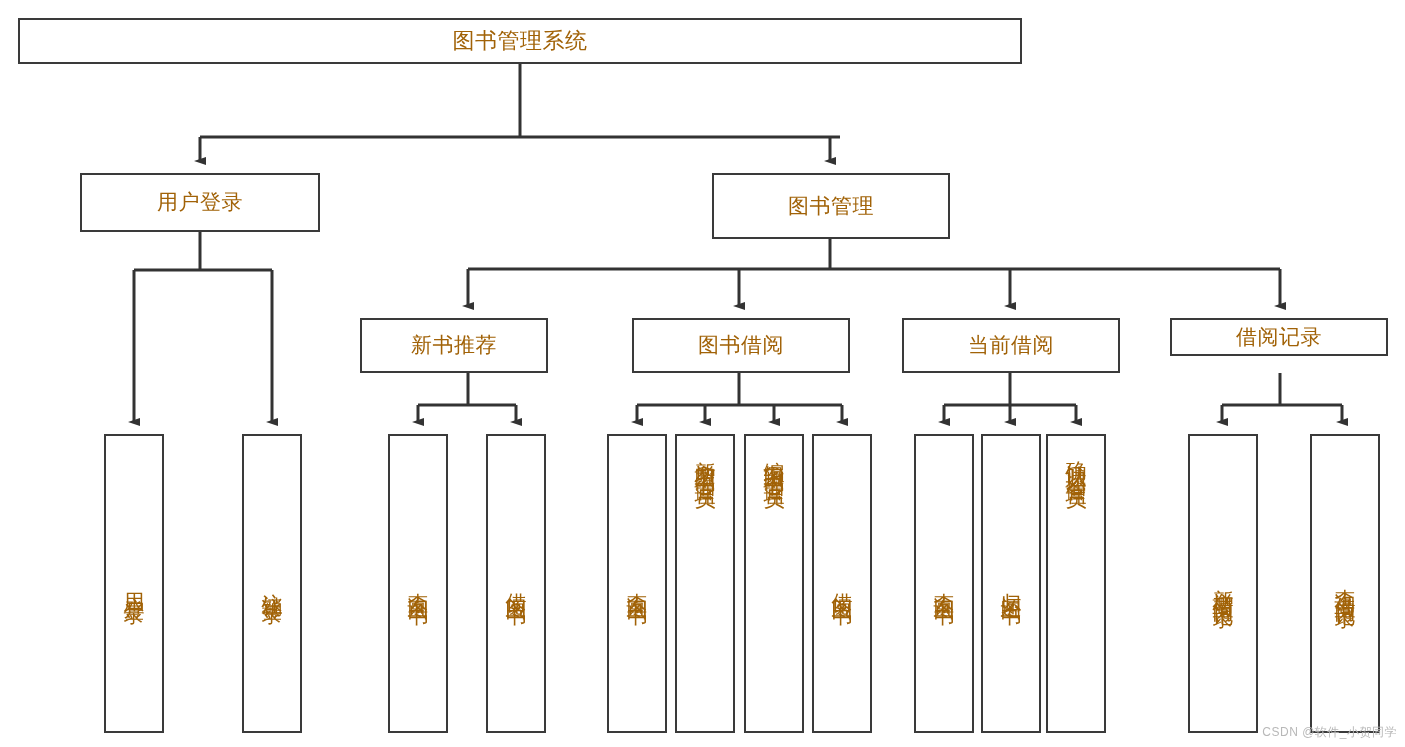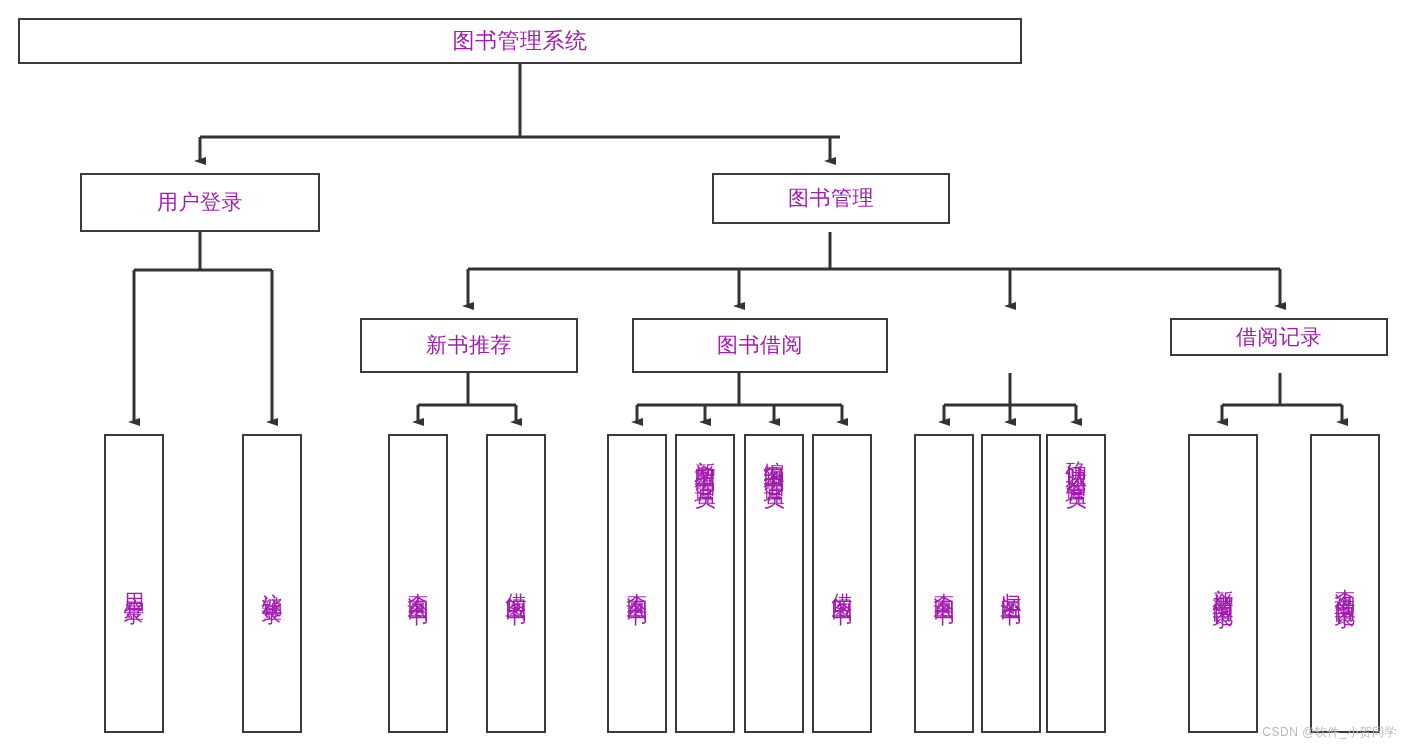--- a/index.html
+++ b/index.html
@@ -23,21 +23,21 @@
     box-sizing: border-box;
     border: 2px solid #3a3a3a;
     background: #ffffff;
     display: flex;
     align-items: center;
     justify-content: center;
   }
   .node-label {
     white-space: nowrap;
     line-height: 1.15;
-    color: #a21caf;
+    color: #a16207;
   }
   
   .h-node .node-label {
     font-size: 21px;
     letter-spacing: 0.5px;
   }
   .root .node-label {
     font-size: 22px;
   }
   
@@ -130,29 +130,32 @@
     </g>
   </svg>
 
   <div class="node h-node root" style="left:18px; top:18px; width:1004px; height:46px;">
     <span class="node-label">图书管理系统</span>
   </div>
 
   <div class="node h-node" style="left:80px; top:173px; width:240px; height:59px;">
     <span class="node-label">用户登录</span>
   </div>
-  <div class="node h-node" style="left:712px; top:173px; width:238px; height:51px;">
+  <div class="node h-node" style="left:712px; top:173px; width:238px; height:66px;">
     <span class="node-label">图书管理</span>
   </div>
 
-  <div class="node h-node" style="left:360px; top:318px; width:218px; height:55px;">
+  <div class="node h-node" style="left:360px; top:318px; width:188px; height:55px;">
     <span class="node-label">新书推荐</span>
   </div>
-  <div class="node h-node" style="left:632px; top:318px; width:256px; height:55px;">
+  <div class="node h-node" style="left:632px; top:318px; width:218px; height:55px;">
     <span class="node-label">图书借阅</span>
+  </div>
+  <div class="node h-node" style="left:902px; top:318px; width:218px; height:55px;">
+    <span class="node-label">当前借阅</span>
   </div>
   <div class="node h-node" style="left:1170px; top:318px; width:218px; height:38px;">
     <span class="node-label">借阅记录</span>
   </div>
 
   <div class="node leaf" style="left:104px; top:434px; width:60px; height:299px;">
     <span class="node-label">用户登录</span>
   </div>
   <div class="node leaf" style="left:242px; top:434px; width:60px; height:299px;">
     <span class="node-label">注销登录</span>

